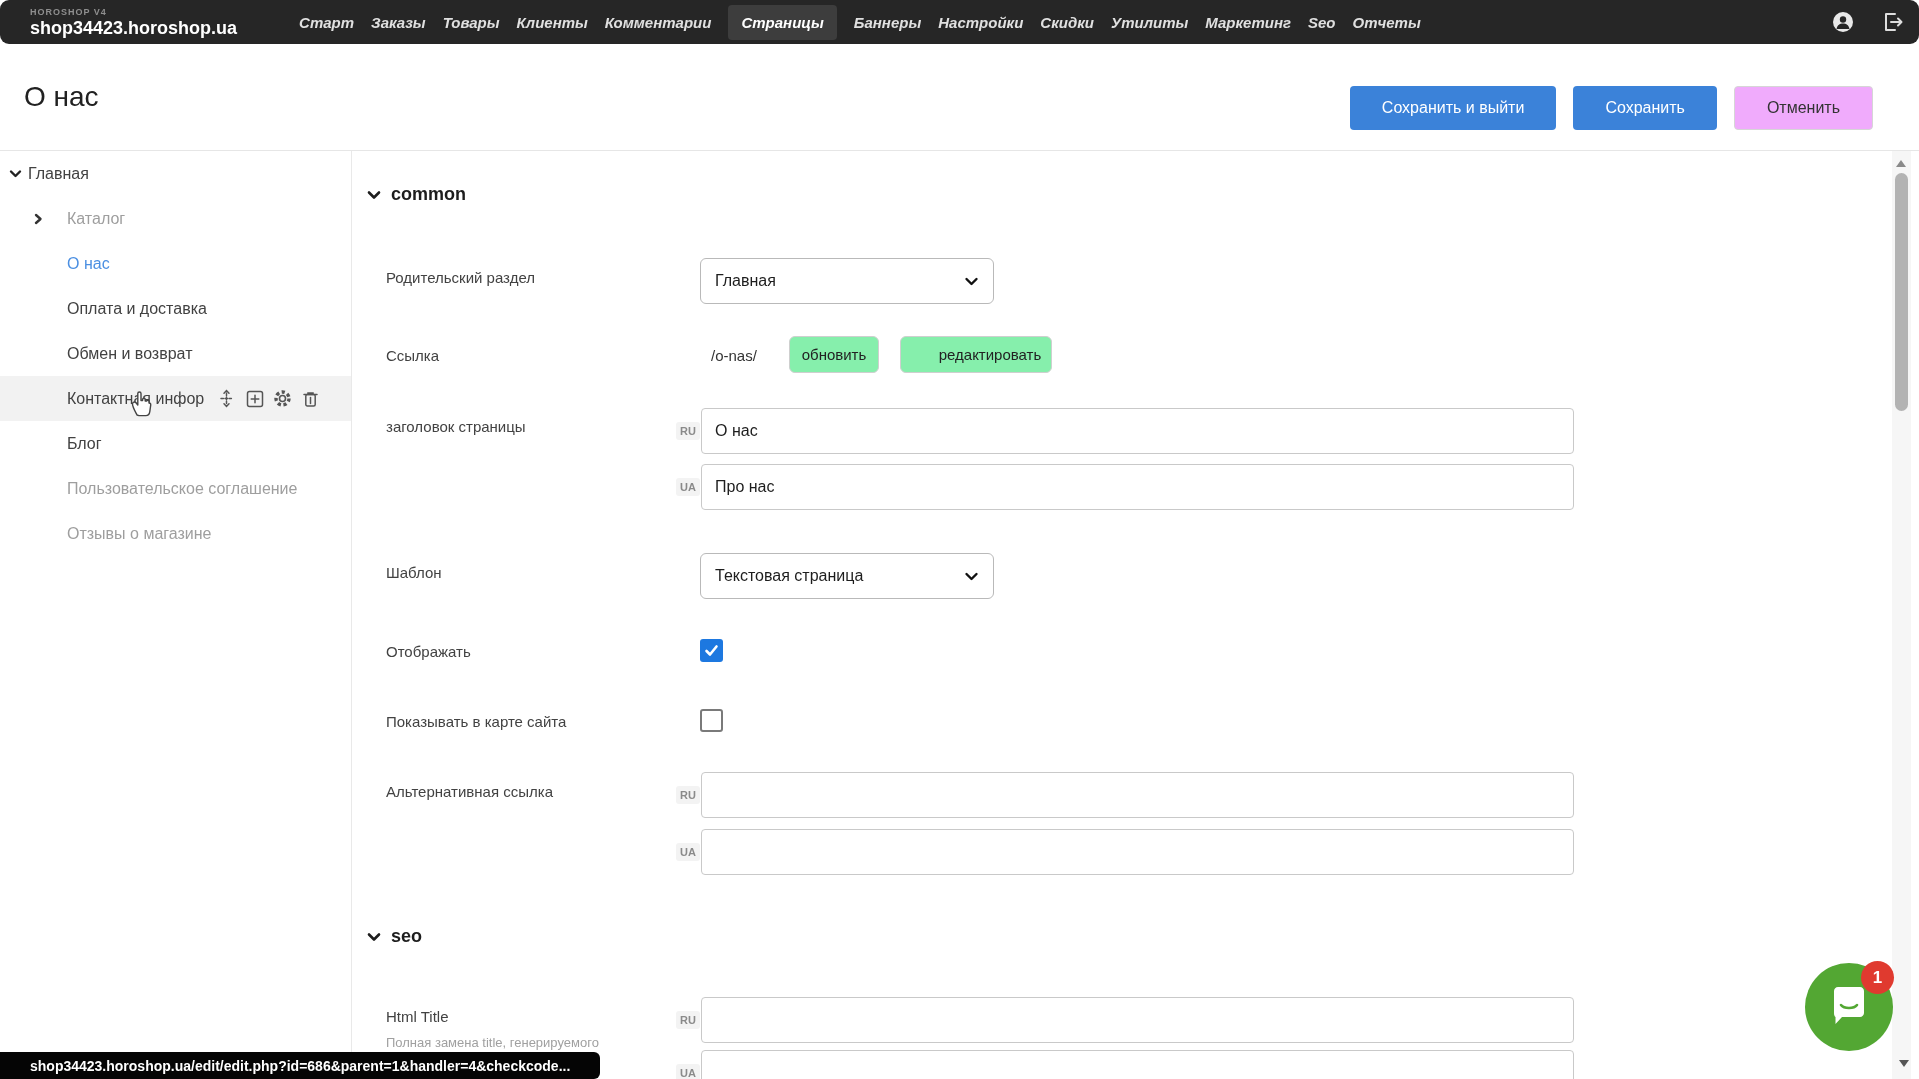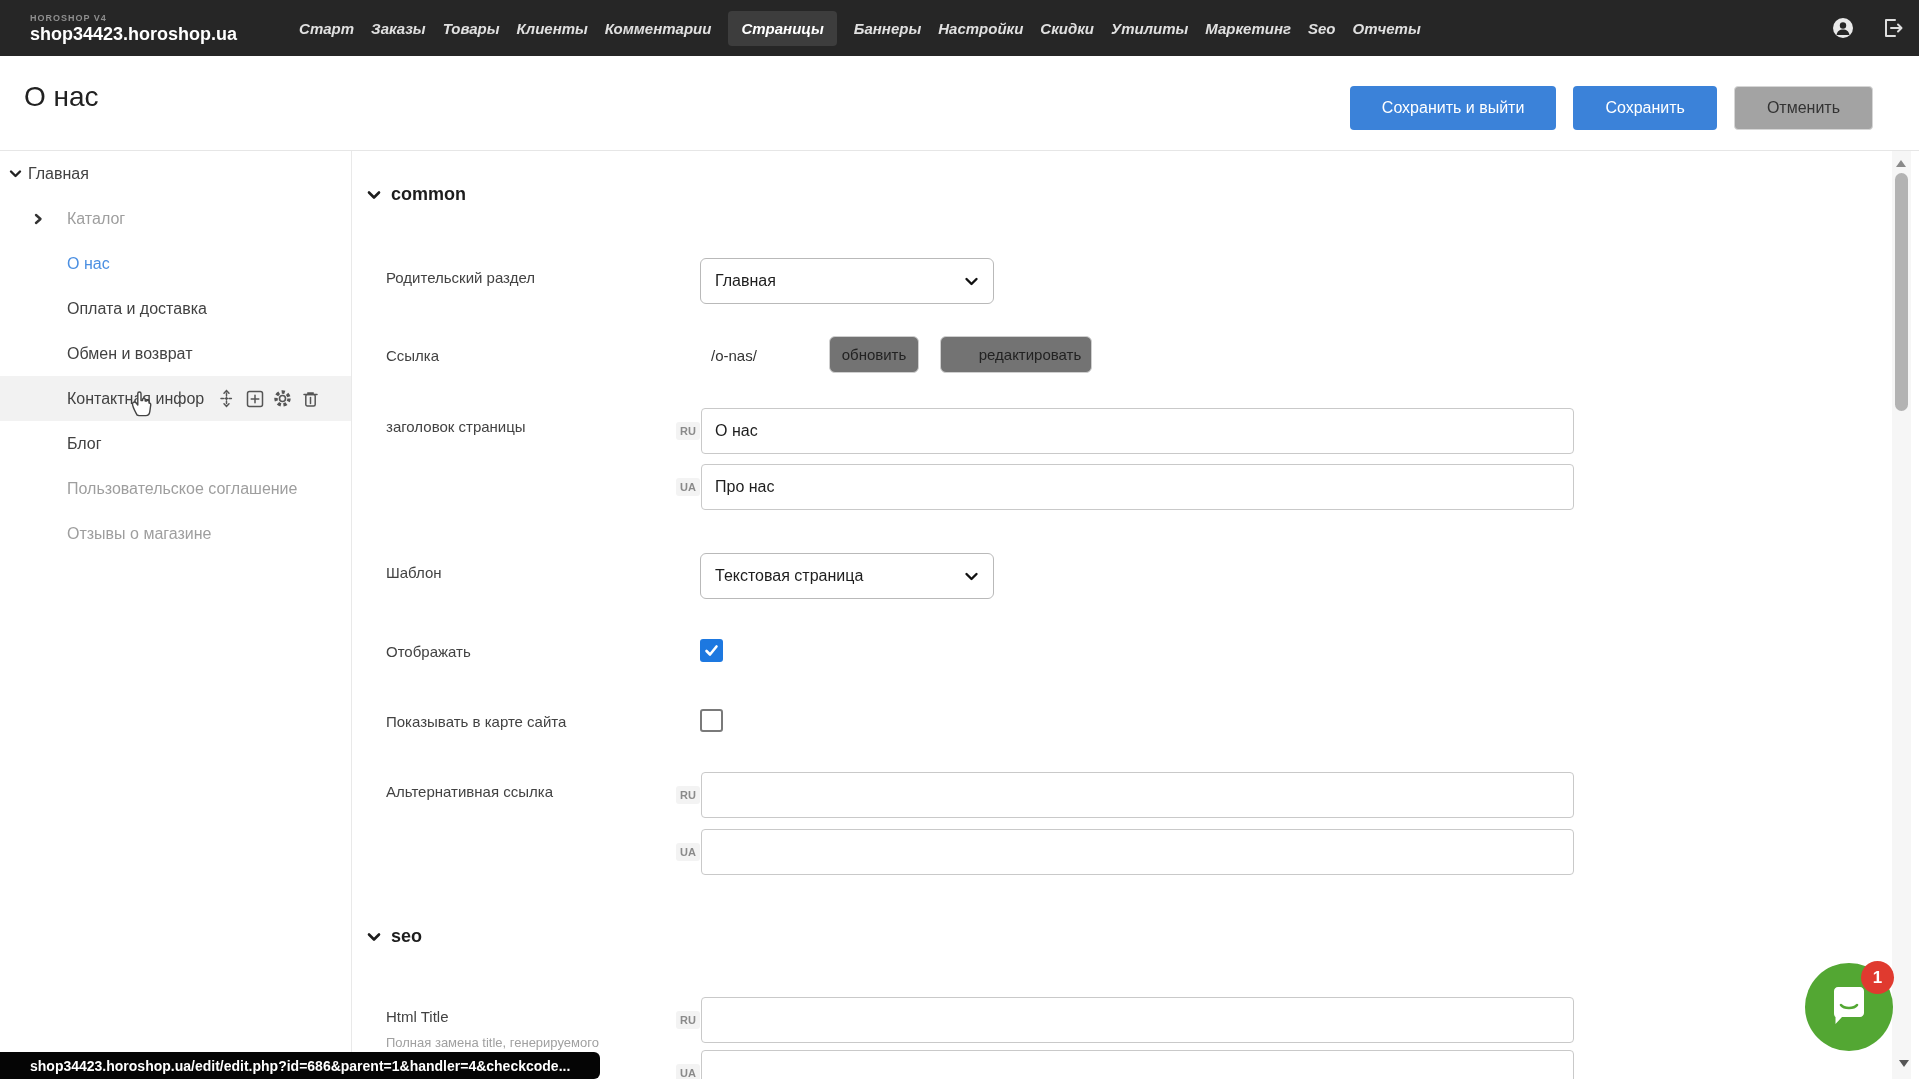--- a/index.html
+++ b/index.html
@@ -1,39 +1,39 @@
 <!DOCTYPE html>
 <html><head>
 <meta charset="utf-8">
 <style>
   * { margin:0; padding:0; box-sizing:border-box; }
   html,body { width:1919px; height:1079px; overflow:hidden; background:#fff;
     font-family:"Liberation Sans", sans-serif; }
 
   
-  .topbar { position:absolute; top:0; left:0; width:1919px; height:56px;
-    background:#262626; display:flex; align-items:center; z-index:30; }
+  .topbar { position:absolute; top:0; left:0; width:1919px; height:44px;
+    background:#262626; display:flex; align-items:center; z-index:30;border-radius:9px; }
   .brand { margin-left:30px; margin-right:62px; line-height:1; }
   .brand-small { font-size:9px; font-weight:700; letter-spacing:1px; color:#8f8f8f; }
   .brand-main { font-size:18px; font-weight:700; color:#fff; margin-top:2px; }
   .nav { display:flex; align-items:center; gap:17px;font-style:italic; }
   .nav-item { color:#e0e0e0; font-size:15px; font-weight:700; padding:9px 0; cursor:pointer; white-space:nowrap; }
   .nav-item.active { background:#3d3d3d; border-radius:4px; padding:9px 13px; color:#fff; }
   .topbar-right { margin-left:auto; display:flex; align-items:center; gap:26px; margin-right:14px; }
   .tb-icon { width:24px; height:24px; display:flex; align-items:center; justify-content:center; cursor:pointer; }
 
   
   .header { position:absolute; top:44px; left:0; width:1919px; height:107px; background:#fff;
     border-bottom:1px solid #e6e6e6; display:flex; align-items:center; z-index:20; }
   .page-title { margin-left:24px; font-size:28px; color:#212121; }
   .header-buttons { margin-left:auto; margin-right:46px; display:flex; gap:17px; }
   .btn { height:44px; display:flex; align-items:center; justify-content:center; font-size:16px;
     border-radius:4px; cursor:pointer; padding:0 32px; border:none; font-family:inherit;margin-top:22px; }
   .btn-primary { background:#3b82d9; color:#fff; }
-  .btn-outline { background:#a3a3a3; color:#333; border:1px solid #d6d6d6; }
+  .btn-outline { background:#f0abfc; color:#333; border:1px solid #d6d6d6; }
 
   
   .sidebar { position:absolute; top:151px; left:0; width:352px; height:928px; background:#fff;
     border-right:1px solid #e9e9e9; z-index:5; }
   .s-item { height:45px; display:flex; align-items:center; padding-left:67px; font-size:16px;
     color:#424242; position:relative; cursor:pointer; white-space:nowrap; }
   .s-item.muted { color:#9e9e9e; }
   .s-item.active { color:#4b8fe2; }
   .s-item.hovered { background:#f2f2f2; }
   .s-item .chev { position:absolute; display:flex; align-items:center; }
@@ -51,22 +51,22 @@
   .f-hint { position:absolute; font-size:13px; color:#a0a0a0; }
   .sel { position:absolute; width:294px; height:46px; border:1px solid #b9b9b9; border-radius:6px;
     background:#fff; display:flex; align-items:center; padding:0 14px; font-size:16px; color:#1d1d1d; cursor:pointer; }
   .sel .sel-chev { margin-left:auto; display:flex; align-items:center; }
   .input-row { position:absolute; display:flex; align-items:center; }
   .lang-tag { width:24px; font-size:11px; font-weight:700; color:#8a8a8a; background:#f3f3f3;
     border-radius:3px; text-align:center; padding:3px 0; margin-right:1px; }
   .txt { width:873px; height:46px; border:1px solid #c9c9c9; border-radius:4px; font-size:16px;
     color:#1d1d1d; padding:0 13px; font-family:inherit; background:#fff; }
   .link-path { position:absolute; font-size:15px; color:#333; }
-  .mini-btn { position:absolute; height:37px; background:#737373; border:1px solid #cfcfcf; border-radius:6px;
-    font-size:15px; color:#222; display:flex; align-items:center; justify-content:center; cursor:pointer; font-family:inherit;margin-left:40px; }
+  .mini-btn { position:absolute; height:37px; background:#86efac; border:1px solid #cfcfcf; border-radius:6px;
+    font-size:15px; color:#222; display:flex; align-items:center; justify-content:center; cursor:pointer; font-family:inherit; }
   .checkbox { position:absolute; width:23px; height:23px; border-radius:3px; cursor:pointer; }
   .checkbox.checked { background:#1d78e0; display:flex; align-items:center; justify-content:center; }
   .checkbox.unchecked { background:#fff; border:2px solid #7a7a7a; }
 
   
   .statusbar { position:absolute; left:0; top:1052px; height:27px; background:#050505; color:#fff;
     font-size:14px; font-weight:600; display:flex; align-items:center; padding:0 30px;
     border-radius:0 6px 6px 0; z-index:50; }
 
   

